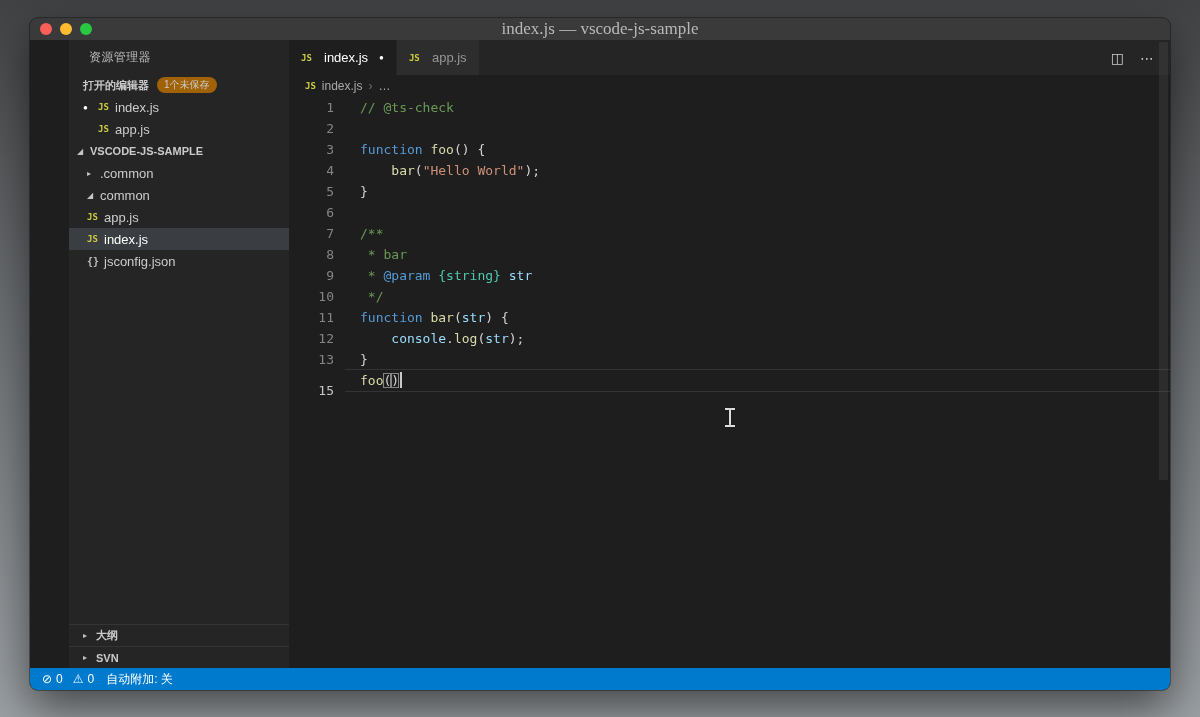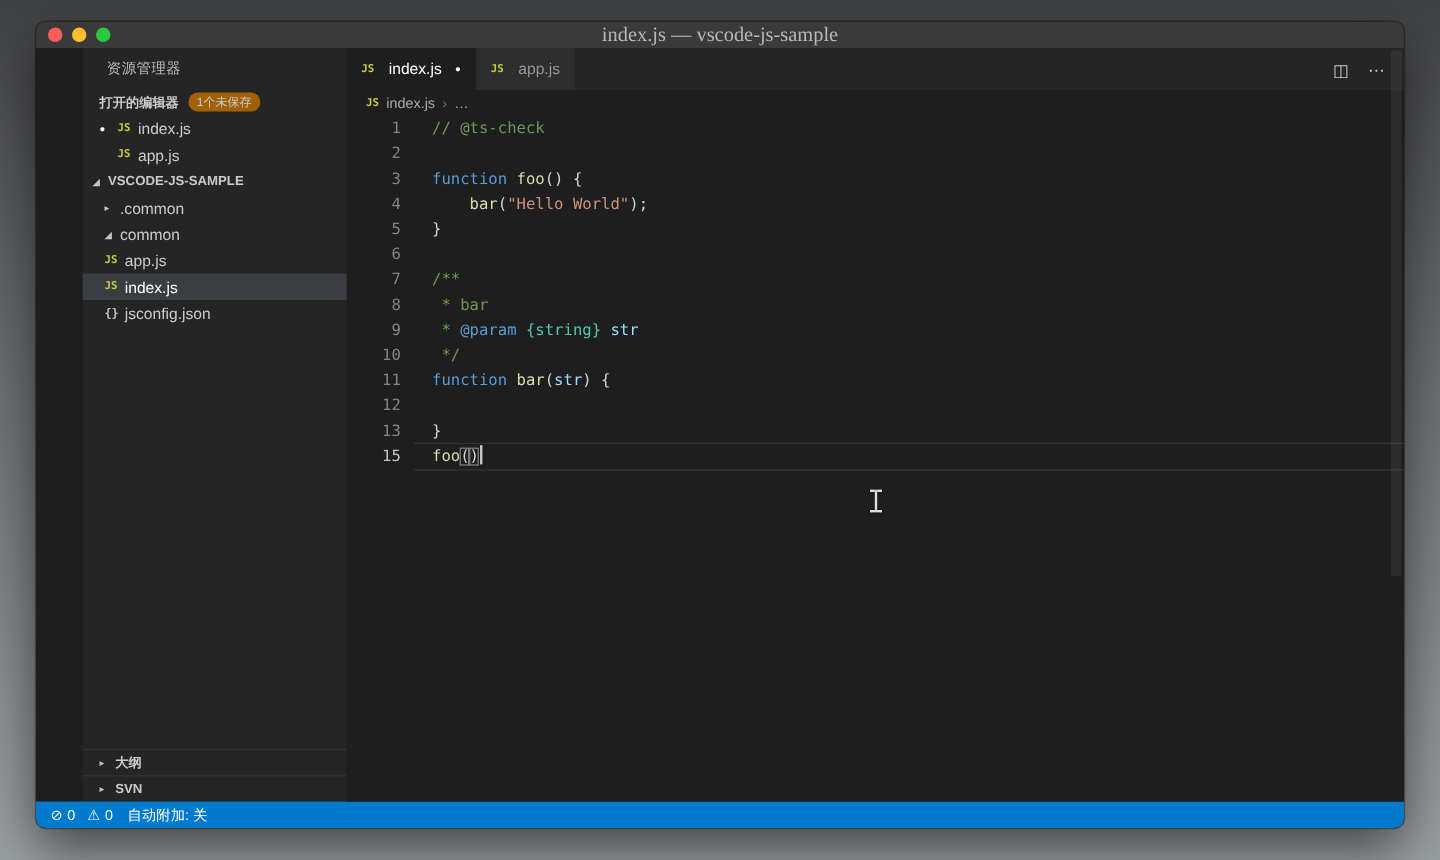--- a/index.html
+++ b/index.html
@@ -53,21 +53,21 @@
   .action-icon{font-size:14px;cursor:pointer;line-height:1;}
   .breadcrumbs{height:22px;display:flex;align-items:center;gap:6px;padding-left:16px;font-size:12px;color:#a9a9a9;flex:none;background:#1e1e1e;}
   .crumb{cursor:pointer;}
   .crumb-sep{color:#6e6e6e;}
   .bc-js{width:auto;}
   
   .code-area{flex:1;position:relative;font-family:"DejaVu Sans Mono","Liberation Mono",monospace;font-size:13px;overflow:hidden;cursor:text;}
   .code-line{display:flex;height:21px;line-height:21px;position:relative;}
   .ln{width:45px;text-align:right;color:#858585;flex:none;font-size:13px;cursor:pointer;}
   .lt{margin-left:26px;white-space:pre;color:var(--text);}
-  .code-line.current .ln{color:#c6c6c6;}
+  .code-line.current .ln{color:#c6c6c6;margin-top:10px;}
   .code-line.current::before{content:"";position:absolute;left:56px;right:0;top:-1px;bottom:-1px;border-top:1px solid rgba(255,255,255,.10);border-bottom:1px solid rgba(255,255,255,.10);pointer-events:none;}
   .tok-kw{color:var(--keyword);} .tok-fn{color:var(--function);} .tok-st{color:var(--string);}
   .tok-cm{color:var(--comment);} .tok-ty{color:var(--type);} .tok-vr{color:var(--variable);} .tok-pl{color:var(--text);}
   .tok-br{outline:1px solid rgba(150,150,150,.85);outline-offset:-1px;}
   .caret{display:inline-block;width:2px;height:16px;background:#c8c8c8;vertical-align:-3px;margin-left:1px;}
   
   .vscrollbar{position:absolute;right:2px;top:2px;width:9px;height:438px;background:rgba(121,121,121,.16);border-radius:1px;cursor:pointer;}
   .t-mark{position:absolute;left:902px;top:246px;font-family:"DejaVu Serif",serif;font-size:16px;color:#b5b5b5;pointer-events:none;}
   .ibeam{position:absolute;left:434px;top:368px;width:13px;height:19px;pointer-events:none;}
   .ibeam .stem{position:absolute;left:6px;top:1px;bottom:1px;width:2px;background:#dedede;box-shadow:0 0 1px rgba(0,0,0,.8);}
@@ -224,20 +224,21 @@
             <div class="code-line">
               <span class="ln">10</span>
               <span class="lt"><span class="tok-cm"> */</span></span>
             </div>
             <div class="code-line">
               <span class="ln">11</span>
               <span class="lt"><span class="tok-kw">function</span><span class="tok-pl"> </span><span class="tok-fn">bar</span><span class="tok-pl">(</span><span class="tok-vr">str</span><span class="tok-pl">) {</span></span>
             </div>
             <div class="code-line">
               <span class="ln">12</span>
+              <span class="lt"><span class="tok-pl">    </span><span class="tok-vr">console</span><span class="tok-pl">.</span><span class="tok-fn">log</span><span class="tok-pl">(</span><span class="tok-vr">str</span><span class="tok-pl">);</span></span>
             </div>
             <div class="code-line">
               <span class="ln">13</span>
               <span class="lt"><span class="tok-pl">}</span></span>
             </div>
             <div class="code-line current">
               <span class="ln">15</span>
               <span class="lt"><span class="tok-fn">foo</span><span class="tok-pl tok-br">(</span><span class="tok-pl tok-br">)</span><span class="caret"></span></span>
             </div>
           </div>

